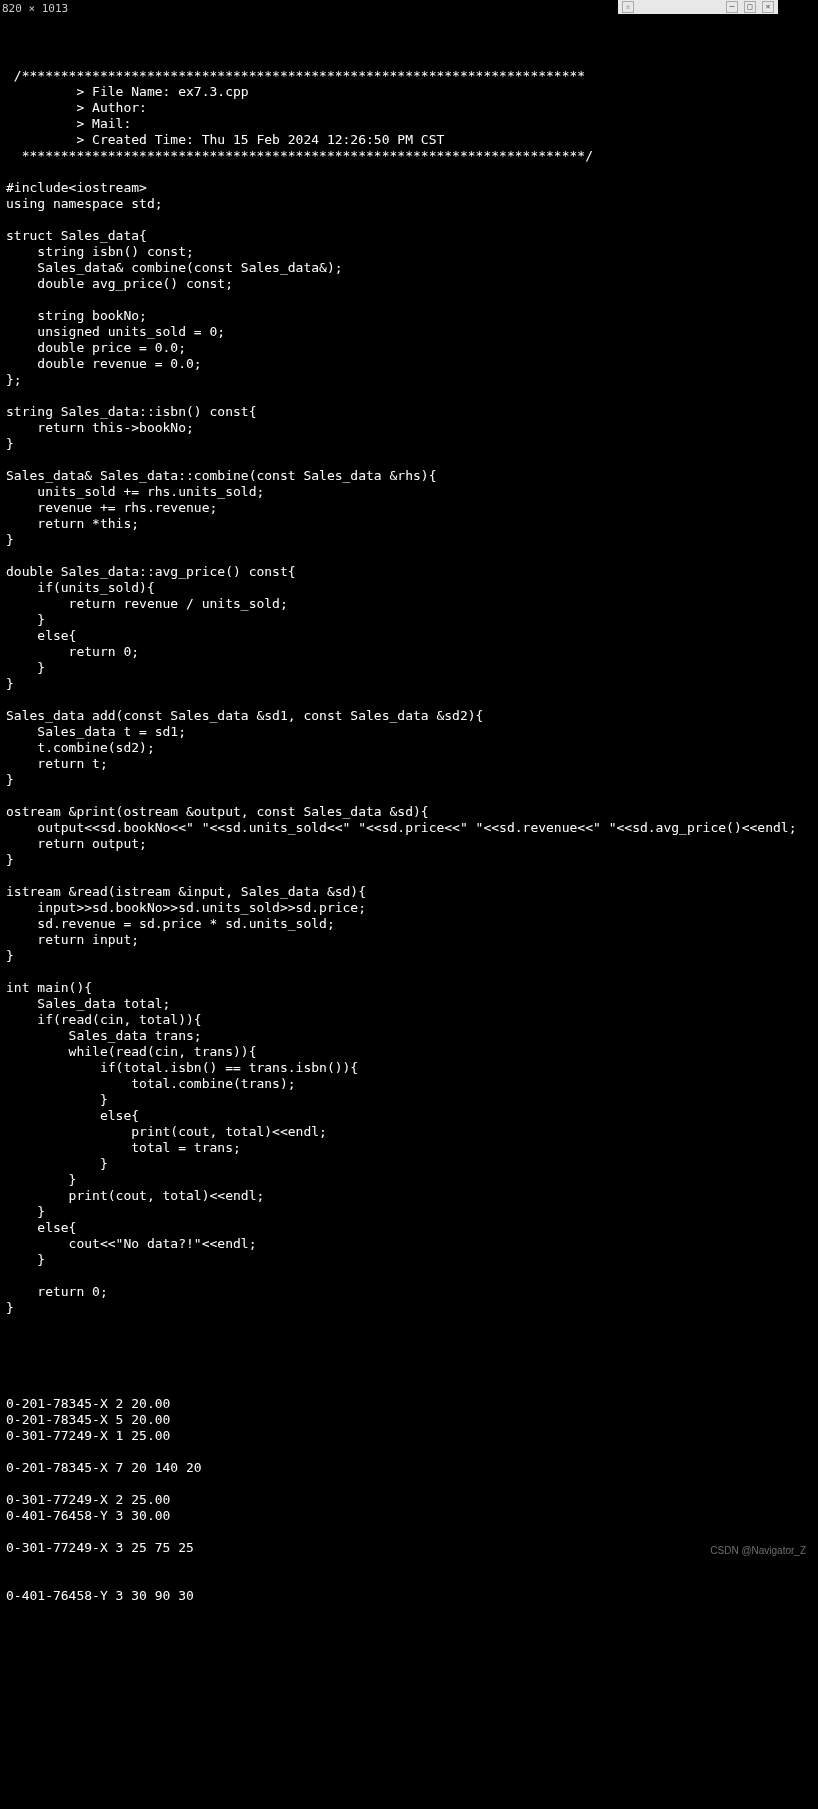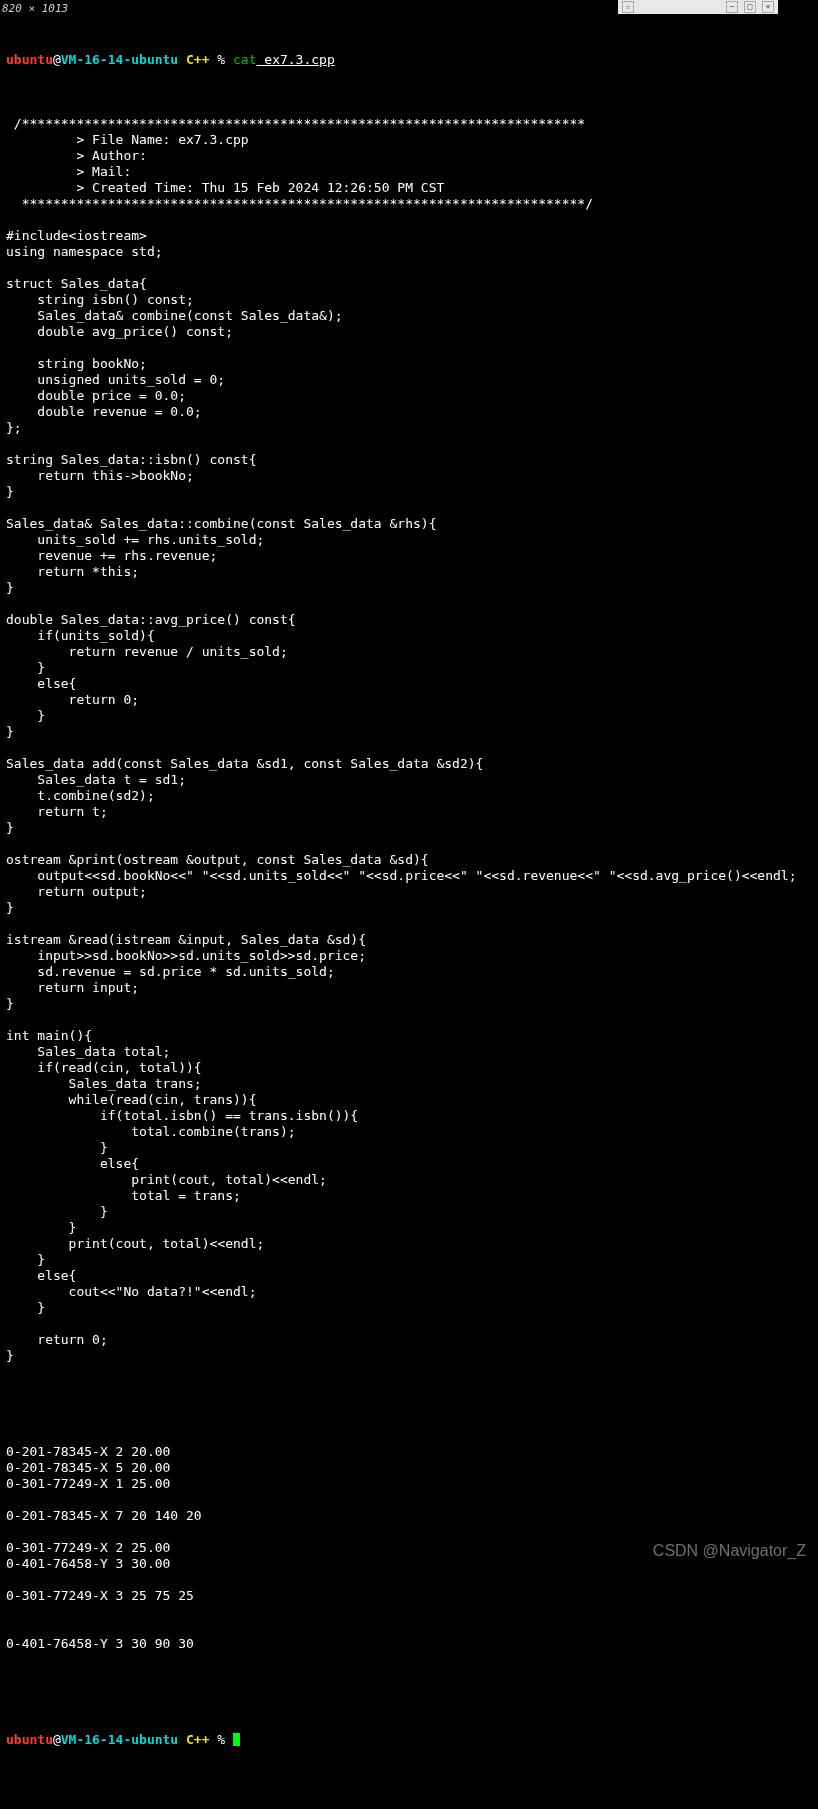--- a/index.html
+++ b/index.html
@@ -12,21 +12,20 @@
     line-height: 16px;
     width: 818px;
   }
   .dim-label {
     position: absolute;
     top: 1px;
     left: 2px;
     color: #ccc;
     font-size: 11px;
     z-index: 2;
-    font-style: italic;
   }
   .browser-chrome {
     position: absolute;
     top: 0;
     right: 40px;
     width: 160px;
     height: 14px;
     background: #e8e8e8;
     display: flex;
     align-items: center;
@@ -62,45 +61,43 @@
     height: 13px;
     background: #00ff00;
     vertical-align: -2px;
   }
   .watermark {
     position: fixed;
     right: 12px;
     bottom: 250px;
     color: rgba(200,200,200,0.55);
     font-family: Arial, sans-serif;
-    font-size: 16px;
+    font-size: 10px;
     pointer-events: none;
   }
   .line { min-height: 16px; }
 </style>
 </head>
 <body>
 
 <div class="dim-label">820 × 1013</div>
 
 <div class="browser-chrome">
   <span class="btn">☆</span>
   <span style="flex:1"></span>
   <span class="btn">—</span>
   <span class="btn">□</span>
   <span class="btn">✕</span>
 </div>
 
 <div class="terminal">
   
-  <div class="line"><span class="red">ubuntu</span><span>@</span><span class="cyan">VM-16-14-ubuntu</span><span class="yellow"> C++</span><span> % </span><span class="green">cat</span><span class="underline"> ex7.3.cpp</span></div>
 
   <div id="code-block"><div class="line"> /************************************************************************</div><div class="line">         &gt; File Name: ex7.3.cpp</div><div class="line">         &gt; Author:</div><div class="line">         &gt; Mail:</div><div class="line">         &gt; Created Time: Thu 15 Feb 2024 12:26:50 PM CST</div><div class="line">  ************************************************************************/</div><div class="line"> </div><div class="line">#include&lt;iostream&gt;</div><div class="line">using namespace std;</div><div class="line"> </div><div class="line">struct Sales_data{</div><div class="line">    string isbn() const;</div><div class="line">    Sales_data&amp; combine(const Sales_data&amp;);</div><div class="line">    double avg_price() const;</div><div class="line"> </div><div class="line">    string bookNo;</div><div class="line">    unsigned units_sold = 0;</div><div class="line">    double price = 0.0;</div><div class="line">    double revenue = 0.0;</div><div class="line">};</div><div class="line"> </div><div class="line">string Sales_data::isbn() const{</div><div class="line">    return this-&gt;bookNo;</div><div class="line">}</div><div class="line"> </div><div class="line">Sales_data&amp; Sales_data::combine(const Sales_data &amp;rhs){</div><div class="line">    units_sold += rhs.units_sold;</div><div class="line">    revenue += rhs.revenue;</div><div class="line">    return *this;</div><div class="line">}</div><div class="line"> </div><div class="line">double Sales_data::avg_price() const{</div><div class="line">    if(units_sold){</div><div class="line">        return revenue / units_sold;</div><div class="line">    }</div><div class="line">    else{</div><div class="line">        return 0;</div><div class="line">    }</div><div class="line">}</div><div class="line"> </div><div class="line">Sales_data add(const Sales_data &amp;sd1, const Sales_data &amp;sd2){</div><div class="line">    Sales_data t = sd1;</div><div class="line">    t.combine(sd2);</div><div class="line">    return t;</div><div class="line">}</div><div class="line"> </div><div class="line">ostream &amp;print(ostream &amp;output, const Sales_data &amp;sd){</div><div class="line">    output&lt;&lt;sd.bookNo&lt;&lt;" "&lt;&lt;sd.units_sold&lt;&lt;" "&lt;&lt;sd.price&lt;&lt;" "&lt;&lt;sd.revenue&lt;&lt;" "&lt;&lt;sd.avg_price()&lt;&lt;endl;</div><div class="line">    return output;</div><div class="line">}</div><div class="line"> </div><div class="line">istream &amp;read(istream &amp;input, Sales_data &amp;sd){</div><div class="line">    input&gt;&gt;sd.bookNo&gt;&gt;sd.units_sold&gt;&gt;sd.price;</div><div class="line">    sd.revenue = sd.price * sd.units_sold;</div><div class="line">    return input;</div><div class="line">}</div><div class="line"> </div><div class="line">int main(){</div><div class="line">    Sales_data total;</div><div class="line">    if(read(cin, total)){</div><div class="line">        Sales_data trans;</div><div class="line">        while(read(cin, trans)){</div><div class="line">            if(total.isbn() == trans.isbn()){</div><div class="line">                total.combine(trans);</div><div class="line">            }</div><div class="line">            else{</div><div class="line">                print(cout, total)&lt;&lt;endl;</div><div class="line">                total = trans;</div><div class="line">            }</div><div class="line">        }</div><div class="line">        print(cout, total)&lt;&lt;endl;</div><div class="line">    }</div><div class="line">    else{</div><div class="line">        cout&lt;&lt;"No data?!"&lt;&lt;endl;</div><div class="line">    }</div><div class="line"> </div><div class="line">    return 0;</div><div class="line">}</div></div>
 
   
 
   <div id="runio-block"><div class="line">0-201-78345-X 2 20.00</div><div class="line">0-201-78345-X 5 20.00</div><div class="line">0-301-77249-X 1 25.00</div><div class="line"> </div><div class="line">0-201-78345-X 7 20 140 20</div><div class="line"> </div><div class="line">0-301-77249-X 2 25.00</div><div class="line">0-401-76458-Y 3 30.00</div><div class="line"> </div><div class="line">0-301-77249-X 3 25 75 25</div><div class="line"> </div><div class="line"> </div><div class="line">0-401-76458-Y 3 30 90 30</div><div class="line"> </div></div>
 
   
-  <div class="line"><span class="red">ubuntu</span><span>@</span><span class="cyan">VM-16-14-ubuntu</span><span class="yellow"> C++</span><span> % </span><span class="cursor"></span></div>
 </div>
 
 <div class="watermark">CSDN @Navigator_Z</div>
 
 </body></html>

